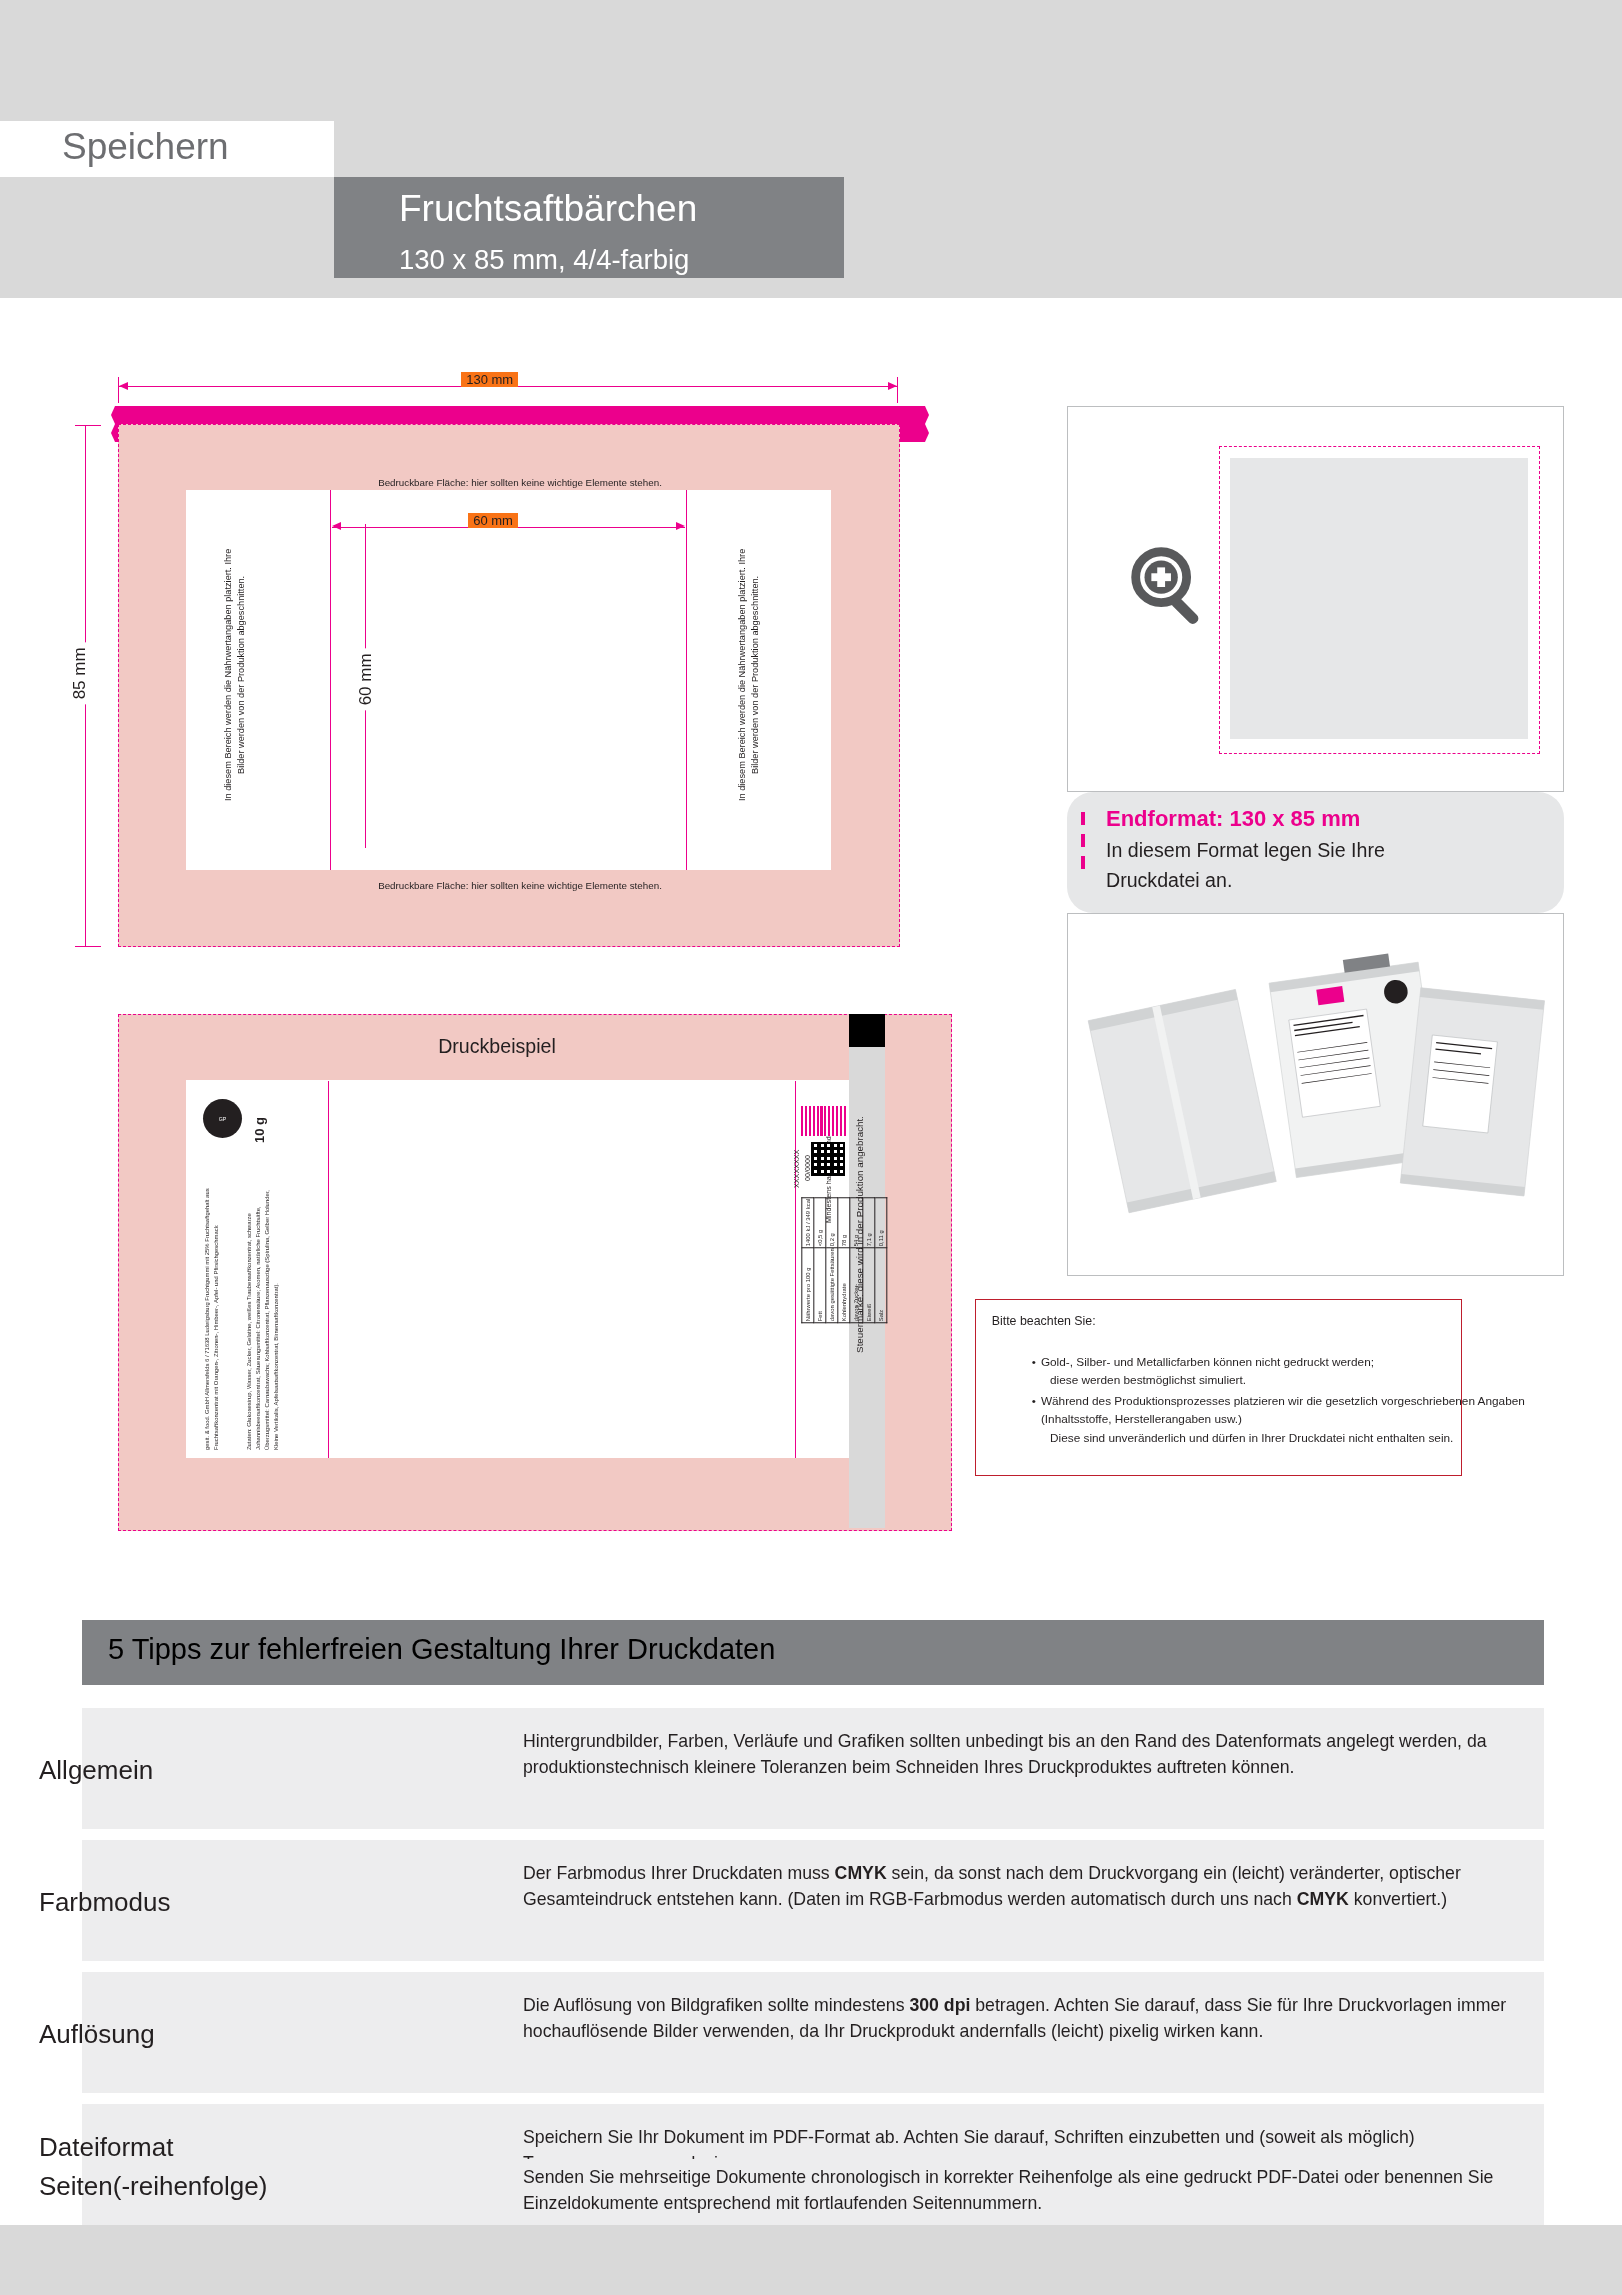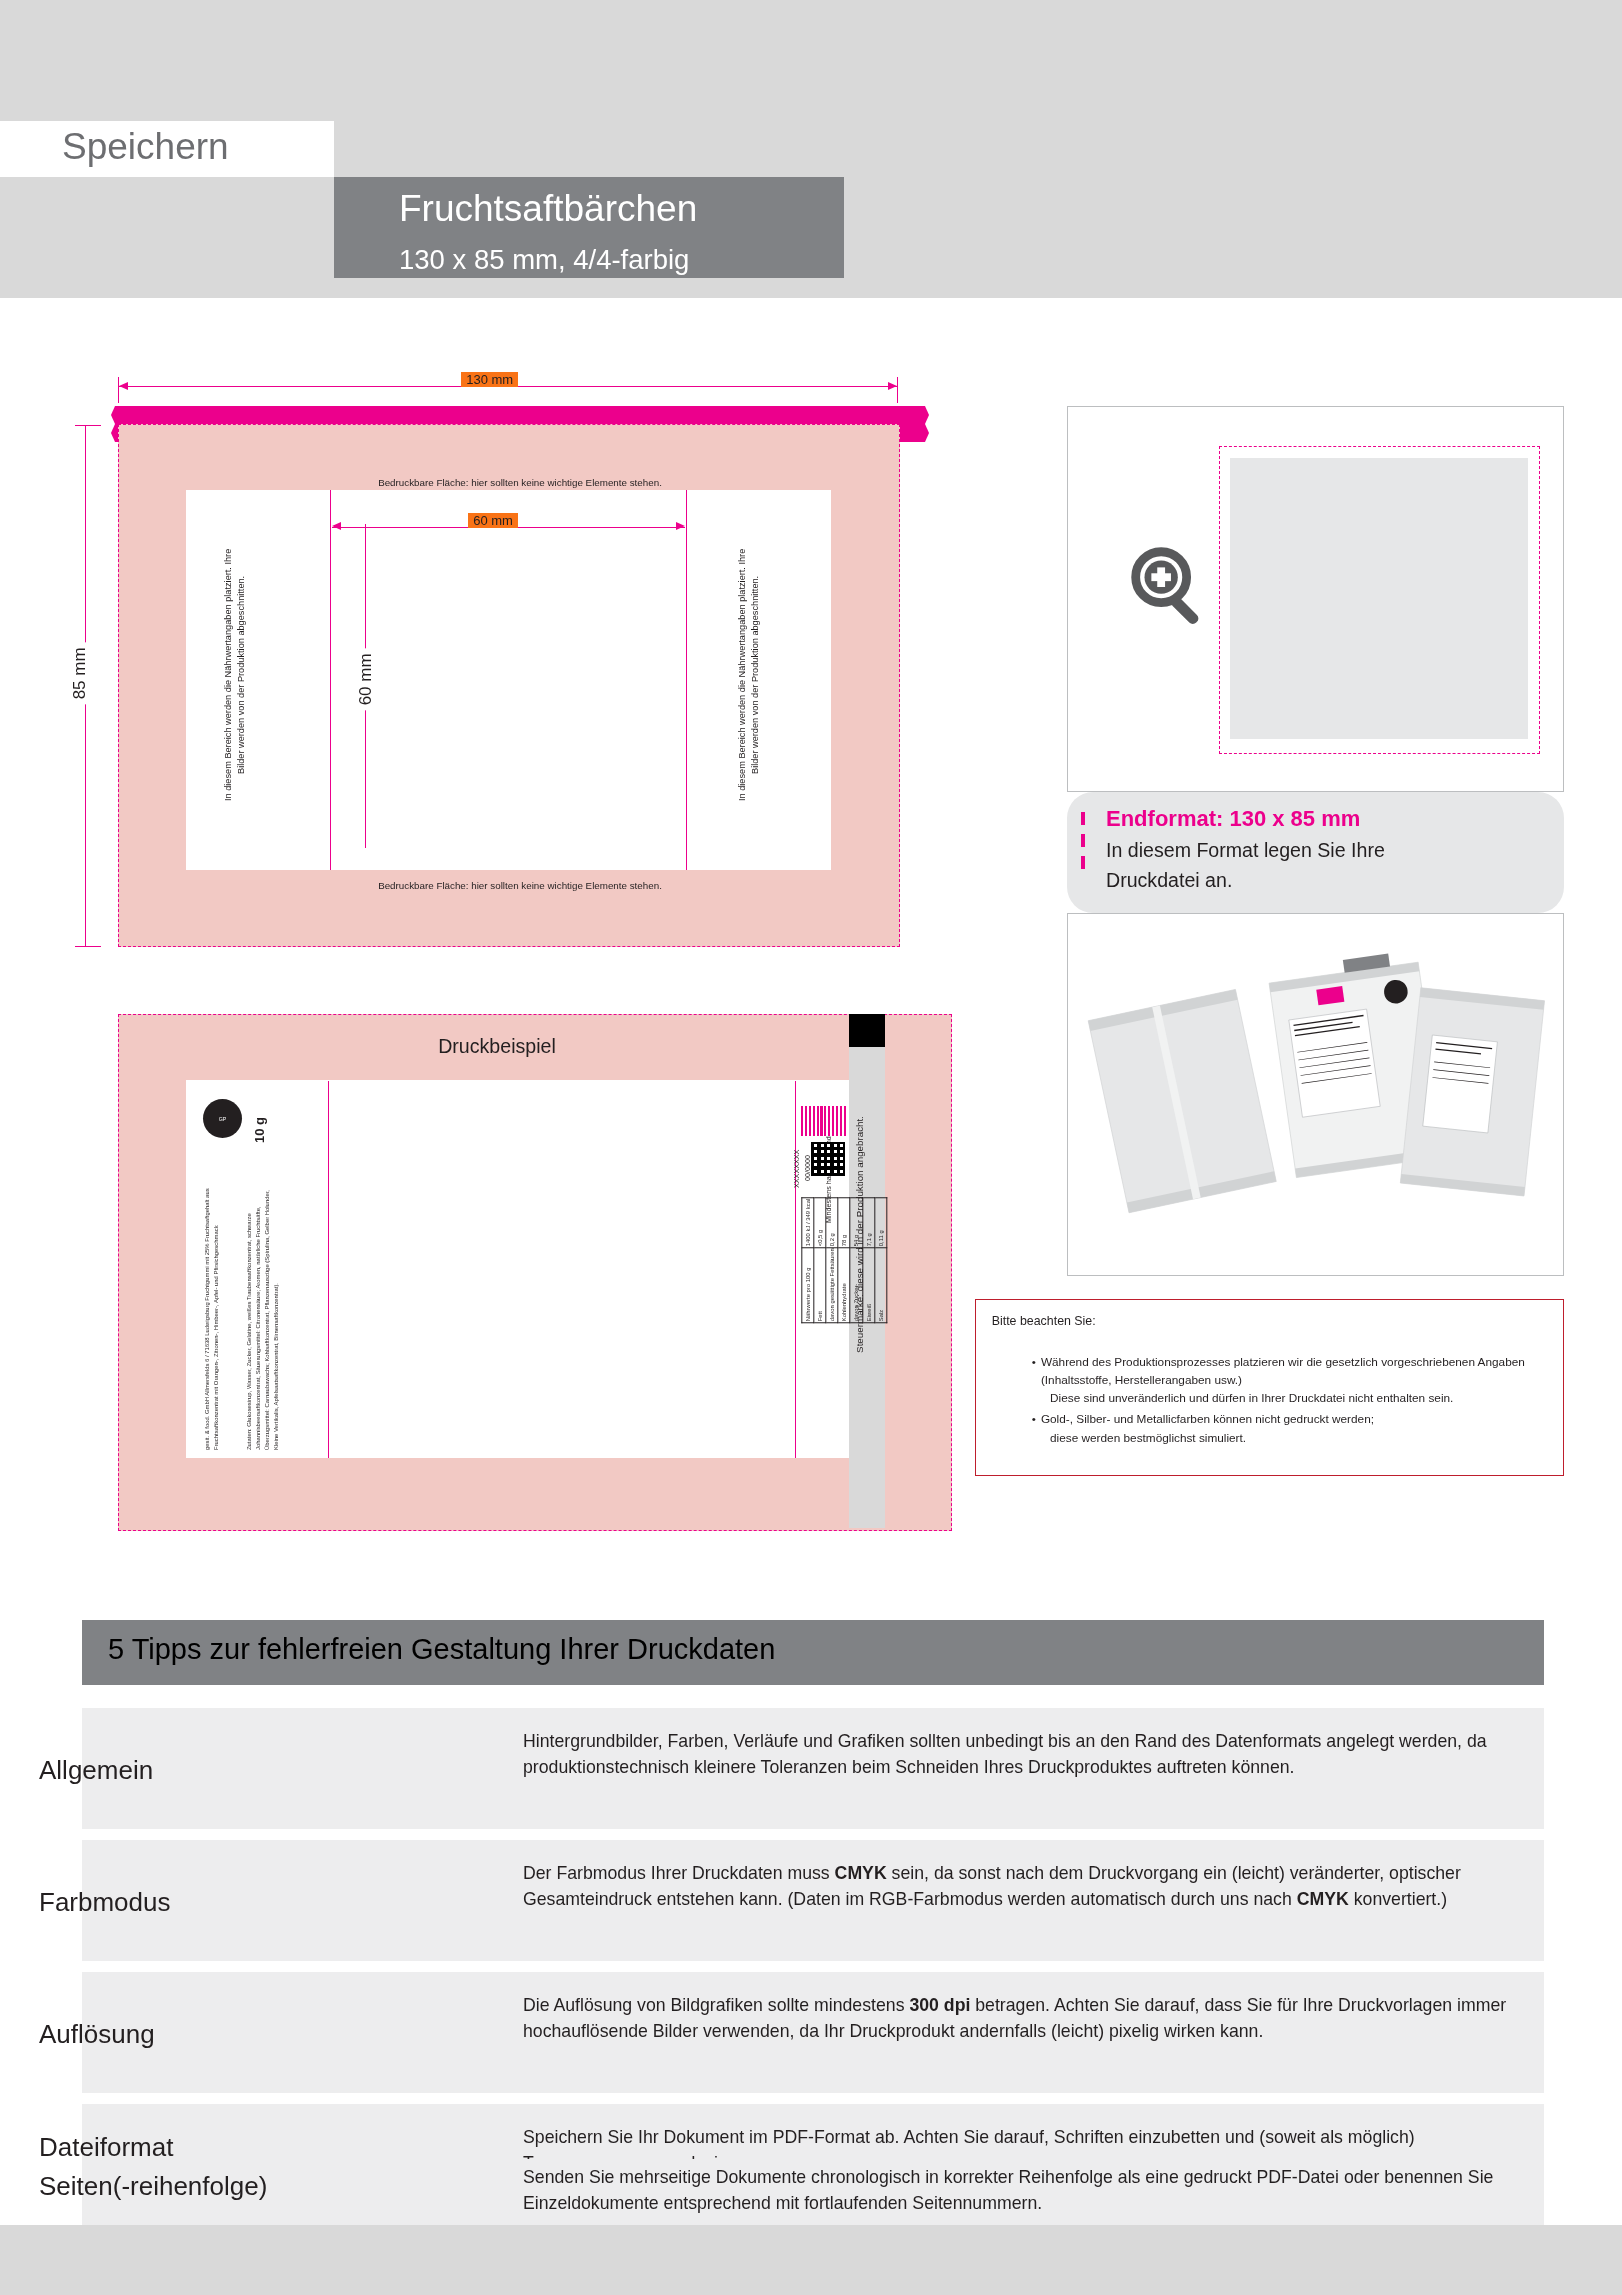--- a/index.html
+++ b/index.html
@@ -183,21 +183,21 @@
   .ef-title { position:absolute; left:39px; top:14.4px; font-size:22px; font-weight:bold; color:#ec008c;}
   .ef-l1 { position:absolute; left:39px; top:47px; font-size:19.6px; color:#231f20;}
   .ef-l2 { position:absolute; left:39px; top:77px; font-size:19.6px; color:#231f20;}
 
   .photo-box {
     position:absolute; left:1067px; top:913px; width:497px; height:363px;
     border:0.7px solid #bcbec0; background:#fff;
   }
 
   .note-box {
-    position:absolute; left:975px; top:1299px; width:589px; height:177px;
+    position:absolute; left:975px; top:1299px; width:487px; height:177px;
     border:1.3px solid #be1e2d; background:#ffffff;
   }
   .note-title { position:absolute; left:15.7px; top:14.4px; font-size:12.4px; color:#231f20;}
   .note-list { position:absolute; left:15.7px; top:41px; width:559px; font-size:11.8px; line-height:1.55; color:#231f20;}
   .note-list li { margin-bottom:2.6px; list-style:none; position:relative; padding-left:9.2px;}
   .note-list li:before { content:"•"; position:absolute; left:0; }
   .note-sub { padding-left:9.2px; display:block;}
 
   
   .tips-header {
@@ -390,26 +390,26 @@
       </g>
     </g>
     <rect x="420" y="70" width="70" height="20" fill="#808285" transform="rotate(-8 420 70)"></rect>
   </svg>
 </div>
 
 <div class="note-box">
   <div class="note-title">Bitte beachten Sie:</div>
   <ul class="note-list">
     <li>
+      <span>Gold-, Silber- und Metallicfarben können nicht gedruckt werden;</span>
+      <span class="note-sub">diese werden bestmöglichst simuliert.</span>
+    </li>
+    <li>
       <span>Während des Produktionsprozesses platzieren wir die gesetzlich vorgeschriebenen Angaben (Inhaltsstoffe, Herstellerangaben usw.)</span>
       <span class="note-sub">Diese sind unveränderlich und dürfen in Ihrer Druckdatei nicht enthalten sein.</span>
-    </li>
-    <li>
-      <span>Gold-, Silber- und Metallicfarben können nicht gedruckt werden;</span>
-      <span class="note-sub">diese werden bestmöglichst simuliert.</span>
     </li>
   </ul>
 </div>
 
 <div class="tips-header"></div>
 <div class="tips-header-text">5 Tipps zur fehlerfreien Gestaltung Ihrer Druckdaten</div>
 
 <div class="tip-row" style="top:1708px; height:121px;"></div>
 <div class="tip-label" style="top:1755px;">Allgemein</div>
 <div class="tip-text" style="top:1729px;">Hintergrundbilder, Farben, Verläufe und Grafiken sollten unbedingt bis an den Rand des Datenformats angelegt werden, da produktionstechnisch kleinere Toleranzen beim Schneiden Ihres Druckproduktes auftreten können.</div>

